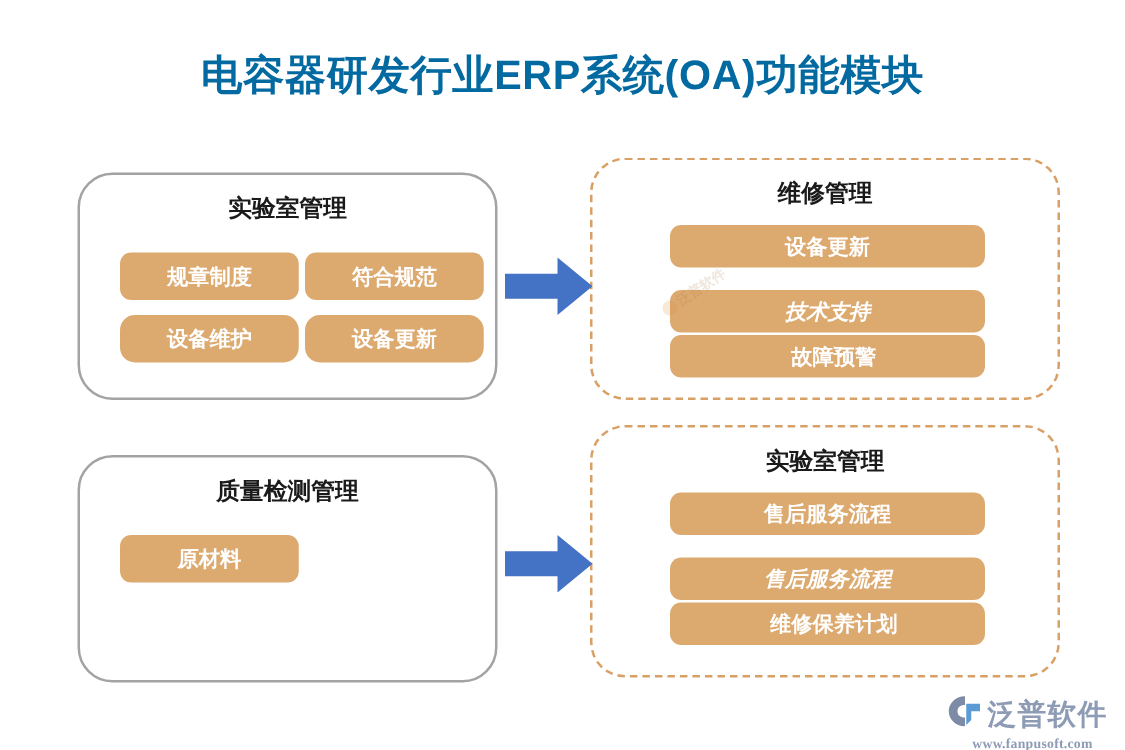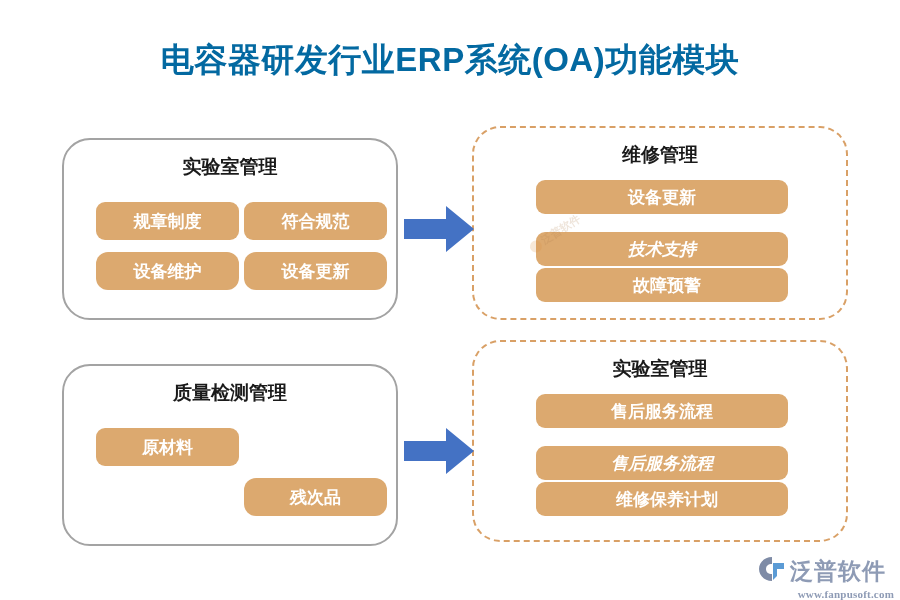--- a/index.html
+++ b/index.html
@@ -139,21 +139,21 @@
   }
   #brand-name {
     font-size: 23px;
     font-weight: bold;
     color: #8e9bb5;
     letter-spacing: 1px;
     line-height: 1;
   }
   #brand-url {
     margin-top: 2px;
-    text-align: right;
+    text-align: center;
     font-size: 11px;
     font-weight: bold;
     color: #8e9bb5;
     letter-spacing: 0.2px;
     font-family: "Liberation Serif", "DejaVu Serif", serif;
   }
 </style>
 </head>
 <body>
 
@@ -177,21 +177,20 @@
   </div>
 
   <div class="wm" style="left:526px; top:226px;">
     <span class="wm-dot"></span>
     <span>泛普软件</span>
   </div>
 
   <div class="panel solid" style="left:62px; top:348px; width:336px; height:182px;margin-top:16px;">
     <div class="panel-title">质量检测管理</div>
     <div class="chip grid gc0 gr0">原材料</div>
-    <div class="chip grid gc1 gr1">残次品</div>
   </div>
 
   <div class="panel dashed" style="left:472px; top:340px; width:376px; height:202px;">
     <div class="panel-title">实验室管理</div>
     <div class="chip wide wr0">售后服务流程</div>
     <div class="chip wide wr2">维修保养计划</div>
     <div class="chip wide wr1">售后服务流程</div>
   </div>
 
   <div class="arrow" style="left:404px; top:206px;">

